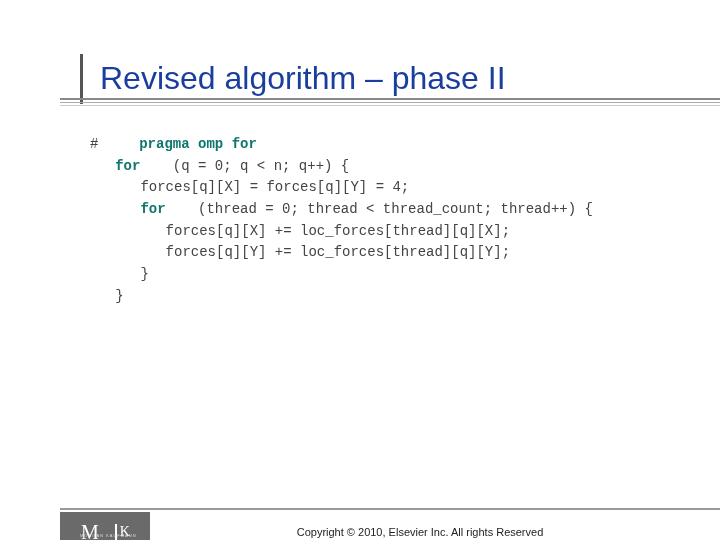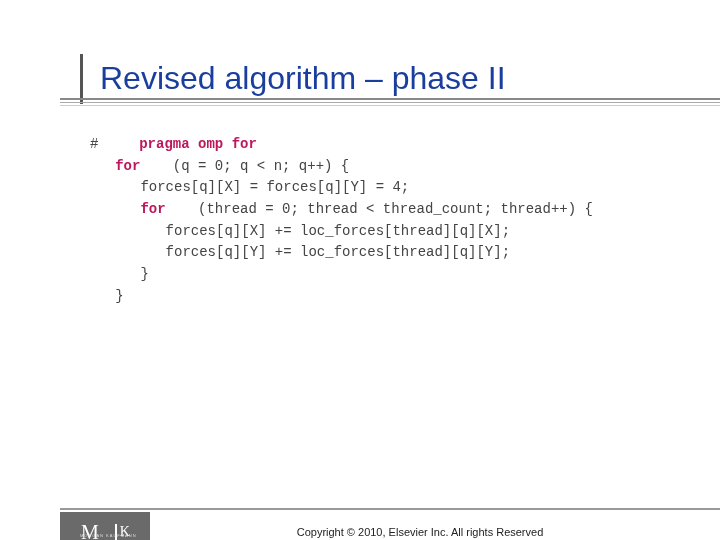--- a/index.html
+++ b/index.html
@@ -64,21 +64,21 @@
     position: absolute;
     top: 86px;
     left: 30px;
     right: 30px;
     font-family: "Courier New", monospace;
     font-size: 14px;
     color: #444;
     line-height: 1.55;
     white-space: pre;
   }
-  .code-area b { font-weight: bold; color: #be185d; }
+  .code-area b { font-weight: bold; color: #0f766e; }
   .footer {
     position: absolute;
     bottom: 0;
     left: 0;
     width: 720px;
     height: 50px;
   }
   .footer-bar-top {
     position: absolute;
     bottom: 42px;

